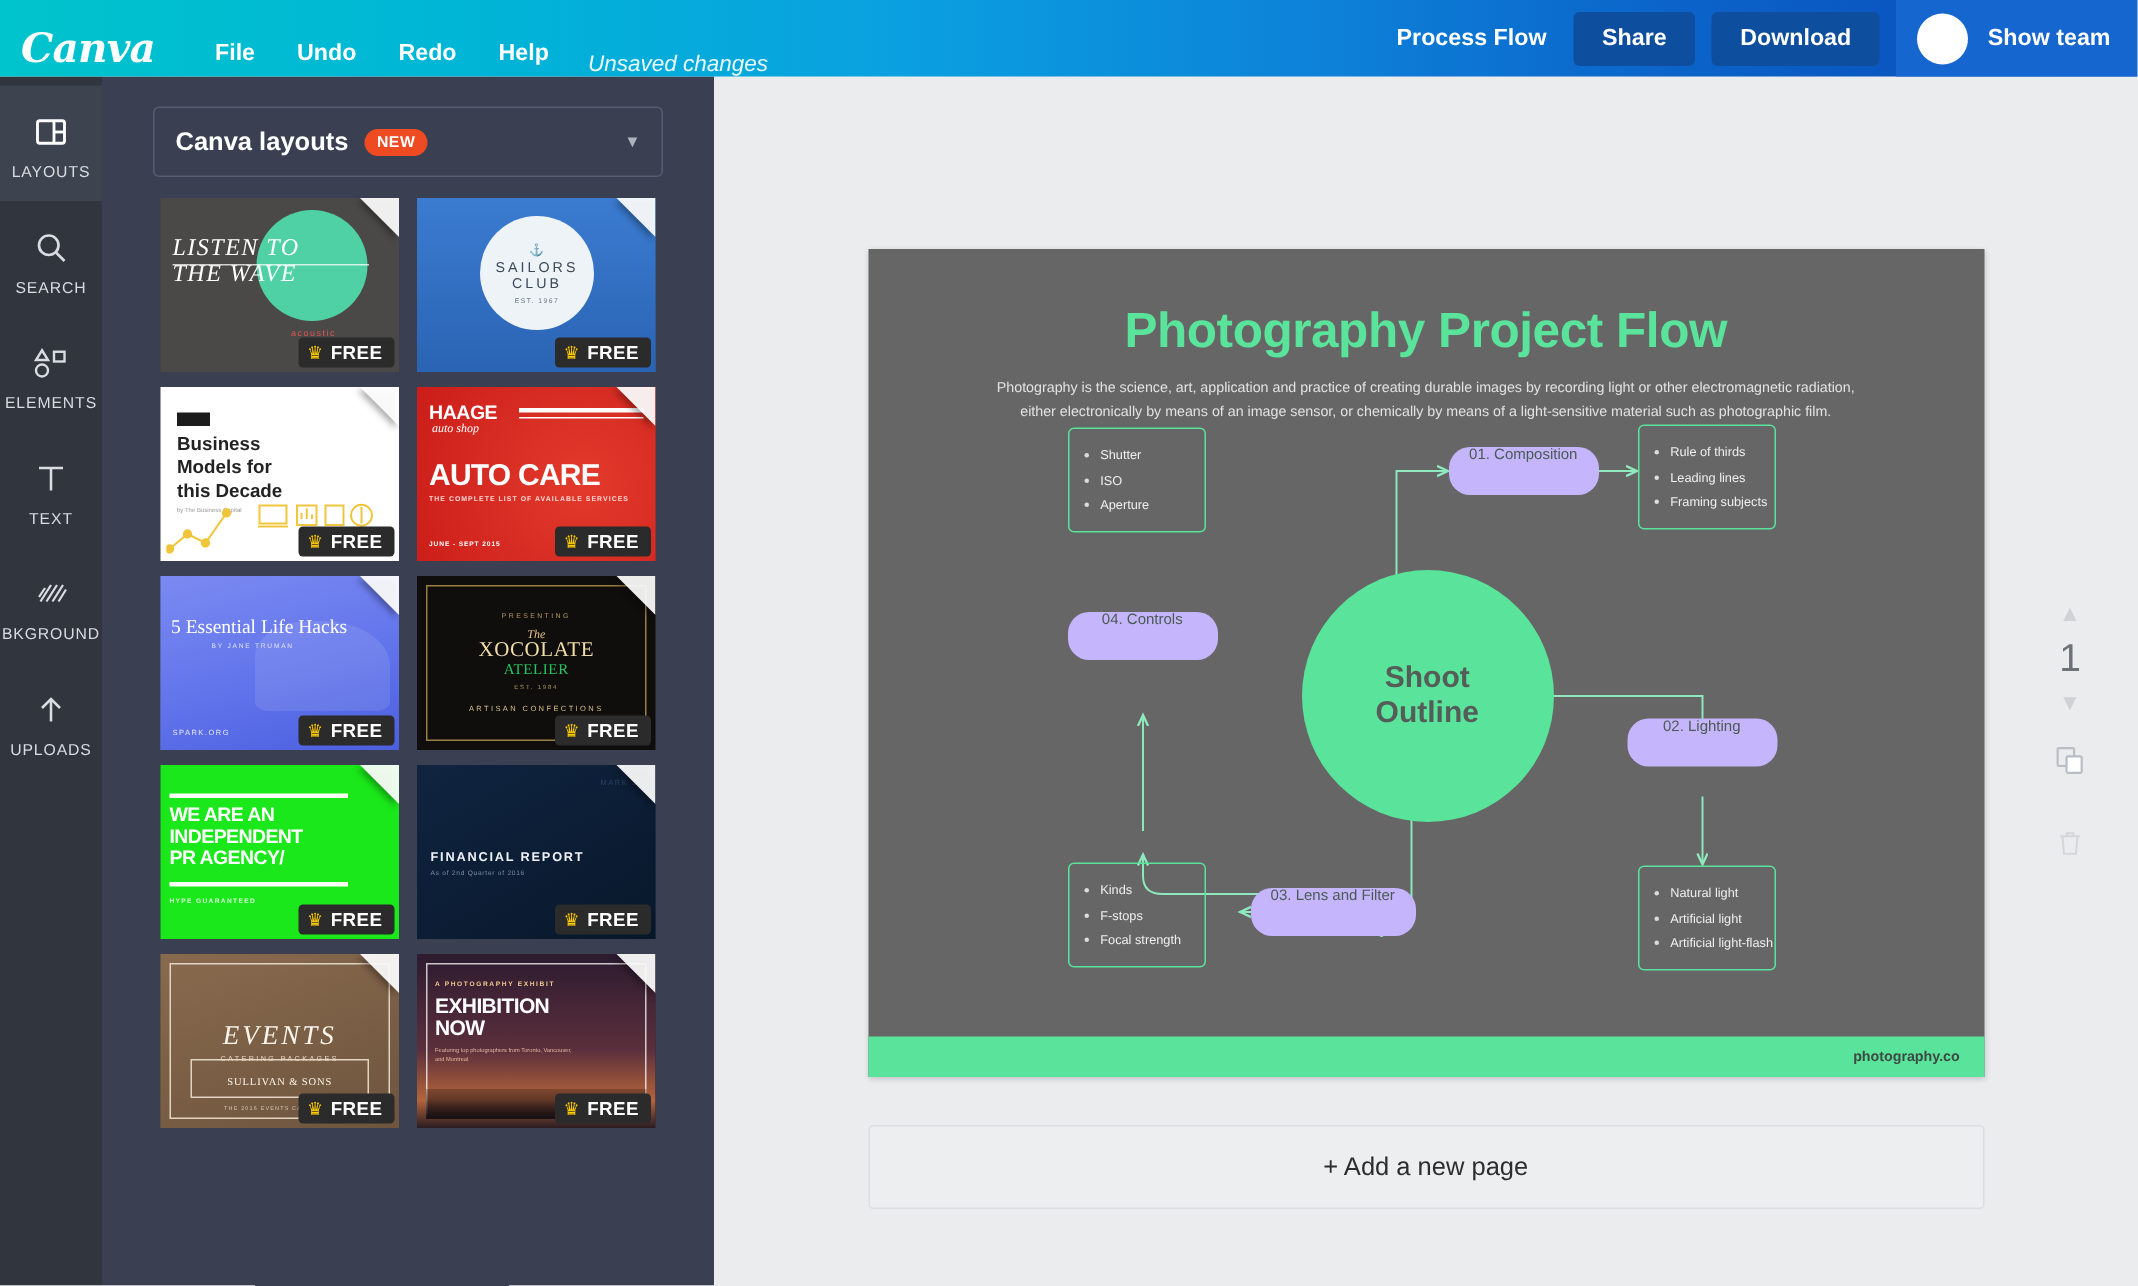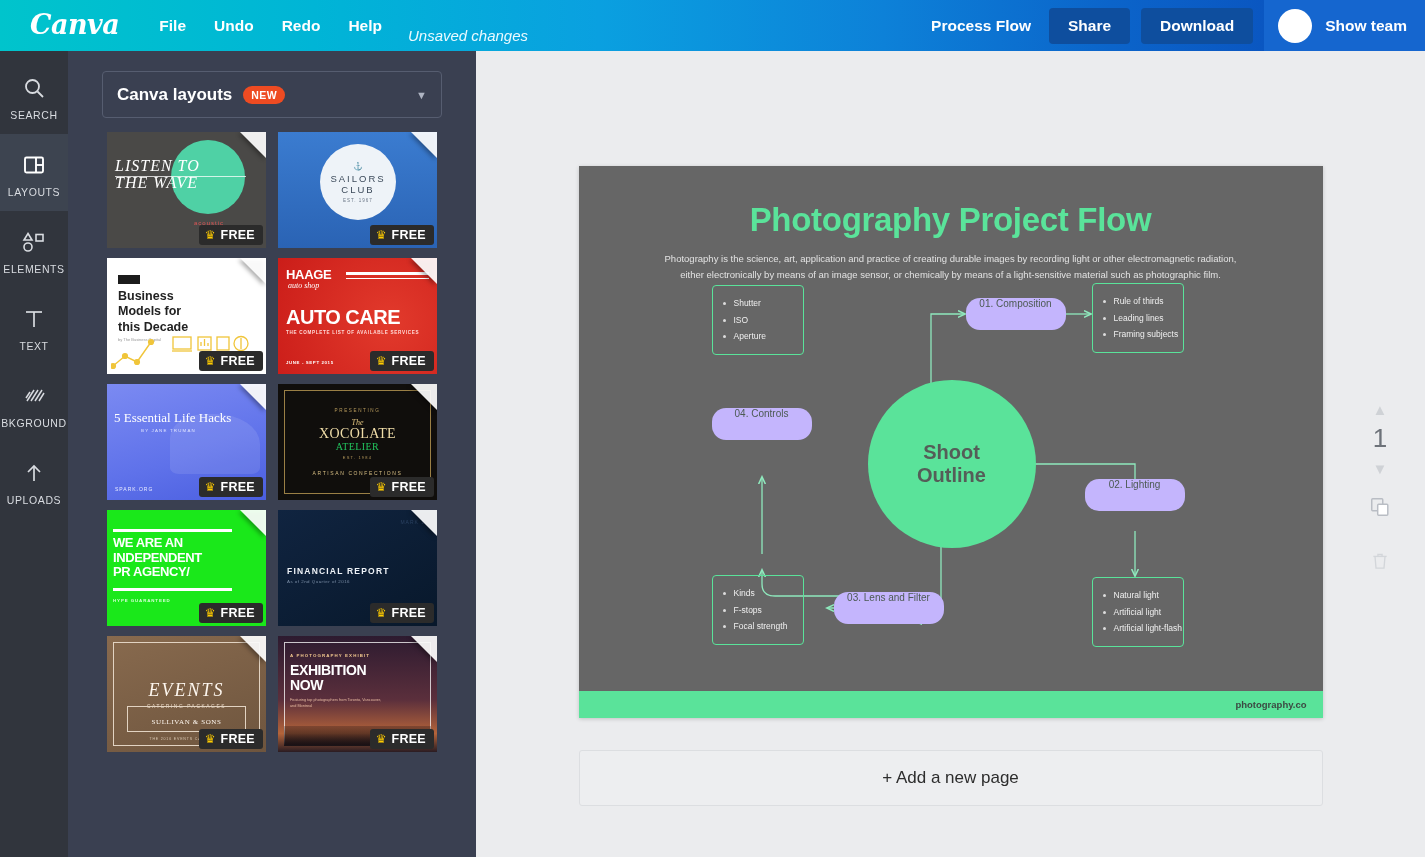--- a/index.html
+++ b/index.html
@@ -9,22 +9,22 @@
     font-family: "Liberation Sans", sans-serif;
     overflow: hidden;
     background: #ebecee;
   }
   .app { position: relative; width: 1425px; height: 857px; display: flex; flex-direction: column; }
 
   
   .header {
     height: 51px; flex: 0 0 51px;
     background: linear-gradient(90deg, #00c4cc 0%, #00b5d6 22%, #0aa0e0 42%, #0d81d8 62%, #0b64ca 78%, #0a55c0 90%, #1260c9 100%);
-    display: flex; align-items: center;
-    position: relative; z-index: 30; padding-left: 16px;
+    display: flex; align-items: flex-end;
+    position: relative; z-index: 30;
   }
   .logo {
     color: #fff; font-family: "DejaVu Serif", serif; font-style: italic;
     font-size: 27px; font-weight: bold; letter-spacing: -0.5px;
     margin-left: 14px; margin-right: 26px; padding-bottom: 3px;
     cursor: pointer; user-select: none;
   }
   .menu-item {
     color: #fff; font-size: 15.5px; font-weight: bold;
     padding: 6px 14px; cursor: pointer; white-space: nowrap;
@@ -212,39 +212,39 @@
         <div class="avatar"></div>
         <div class="team-label">Show team</div>
       </div>
     </div>
   </div>
 
   <div class="body">
 
     <div class="rail">
 
-      <div class="rail-item">
-        <div class="rail-icon">
-          <svg width="24" height="24" viewBox="0 0 24 24" fill="none" stroke="#d9dce1" stroke-width="1.8">
-            <circle cx="10.5" cy="10.5" r="6.5"></circle>
-              <line x1="15.5" y1="15.5" x2="21" y2="21"></line>
-          </svg>
-        </div>
-        <div class="rail-label">SEARCH</div>
-      </div>
-
       <div class="rail-item active">
         <div class="rail-icon">
           <svg width="24" height="24" viewBox="0 0 24 24" fill="none" stroke="#ffffff" stroke-width="1.9">
             <rect x="3" y="4.5" width="18" height="15" rx="1.5"></rect>
             <line x1="14" y1="4.5" x2="14" y2="19.5"></line>
             <line x1="14" y1="12" x2="21" y2="12"></line>
           </svg>
         </div>
         <div class="rail-label">LAYOUTS</div>
+      </div>
+
+      <div class="rail-item">
+        <div class="rail-icon">
+          <svg width="24" height="24" viewBox="0 0 24 24" fill="none" stroke="#d9dce1" stroke-width="1.8">
+            <circle cx="10.5" cy="10.5" r="6.5"></circle>
+              <line x1="15.5" y1="15.5" x2="21" y2="21"></line>
+          </svg>
+        </div>
+        <div class="rail-label">SEARCH</div>
       </div>
 
       <div class="rail-item">
         <div class="rail-icon">
           <svg width="26" height="24" viewBox="0 0 26 24" fill="none" stroke="#d9dce1" stroke-width="1.6">
             <path d="M7 3.5 L11 10 L3 10 Z"></path>
             <rect x="15" y="4.5" width="7" height="6.5"></rect>
             <circle cx="7" cy="17" r="4"></circle>
           </svg>
         </div>

